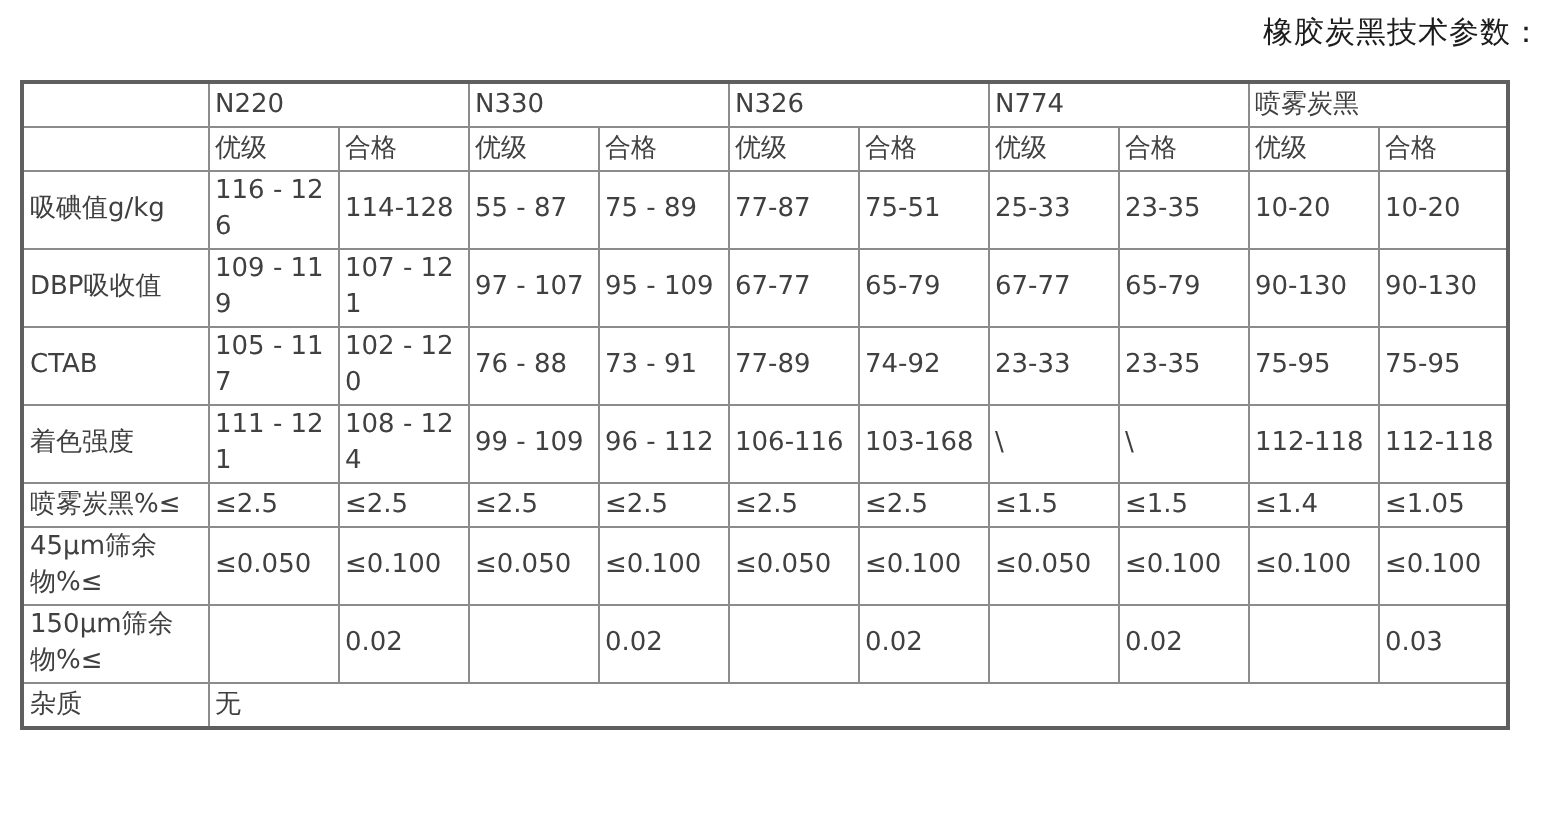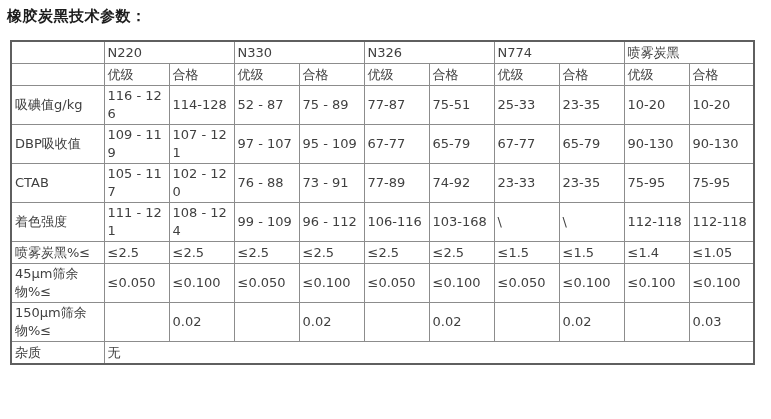--- a/index.html
+++ b/index.html
@@ -6,24 +6,25 @@
     margin: 0;
     padding: 0;
     background: #ffffff;
     width: 771px;
     height: 419px;
     overflow: hidden;
     font-family: "DejaVu Sans", "Liberation Sans", sans-serif;
   }
   .page-title {
     font-size: 15px;
-    font-weight: bold;
+    font-weight: normal;
     color: #1c1c1c;
     padding: 7px 0 0 7px;
     letter-spacing: 0.5px;
+    text-align: right;
   }
   table.spec-table {
     border-collapse: collapse;
     table-layout: fixed;
     margin: 14px 0 0 10px;
     font-size: 13px;
     color: #404040;
     border: 2px solid #5f5f5f;
   }
   table.spec-table th,
@@ -80,21 +81,21 @@
           <th>合格</th>
           <th>优级</th>
           <th>合格</th>
         </tr>
       </thead>
     <tbody>
         <tr>
           <th>吸碘值g/kg</th>
           <td>116 - 126</td>
           <td>114-128</td>
-          <td>52 - 87</td>
+          <td>55 - 87</td>
           <td>75 - 89</td>
           <td>77-87</td>
           <td>75-51</td>
           <td>25-33</td>
           <td>23-35</td>
           <td>10-20</td>
           <td>10-20</td>
         </tr>
         <tr>
           <th>DBP吸收值</th>

